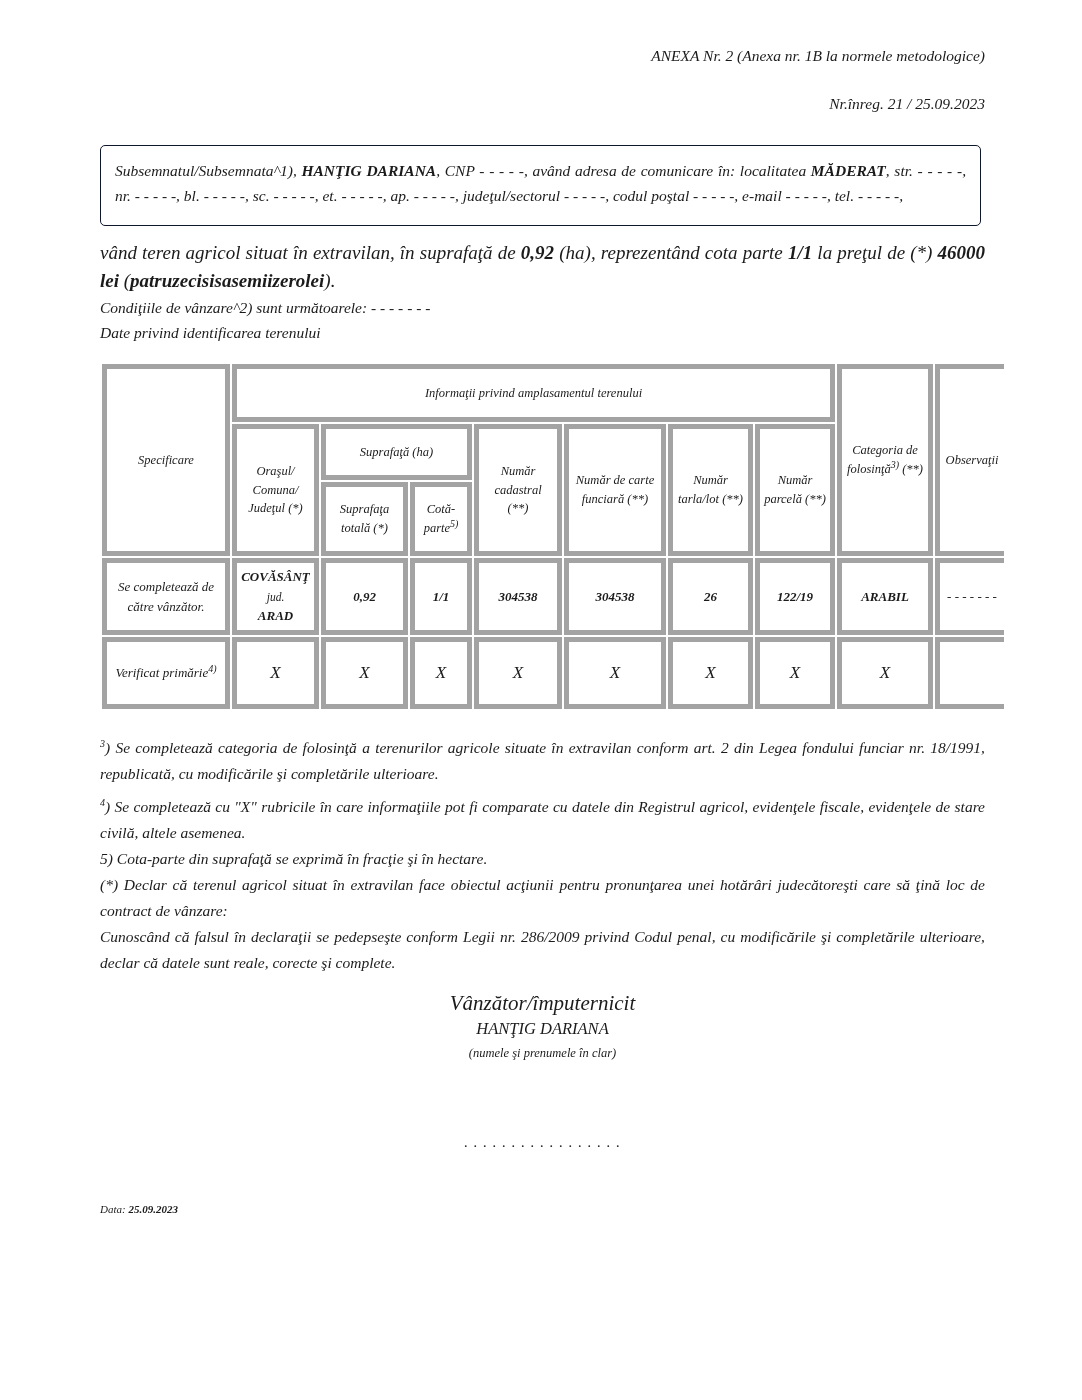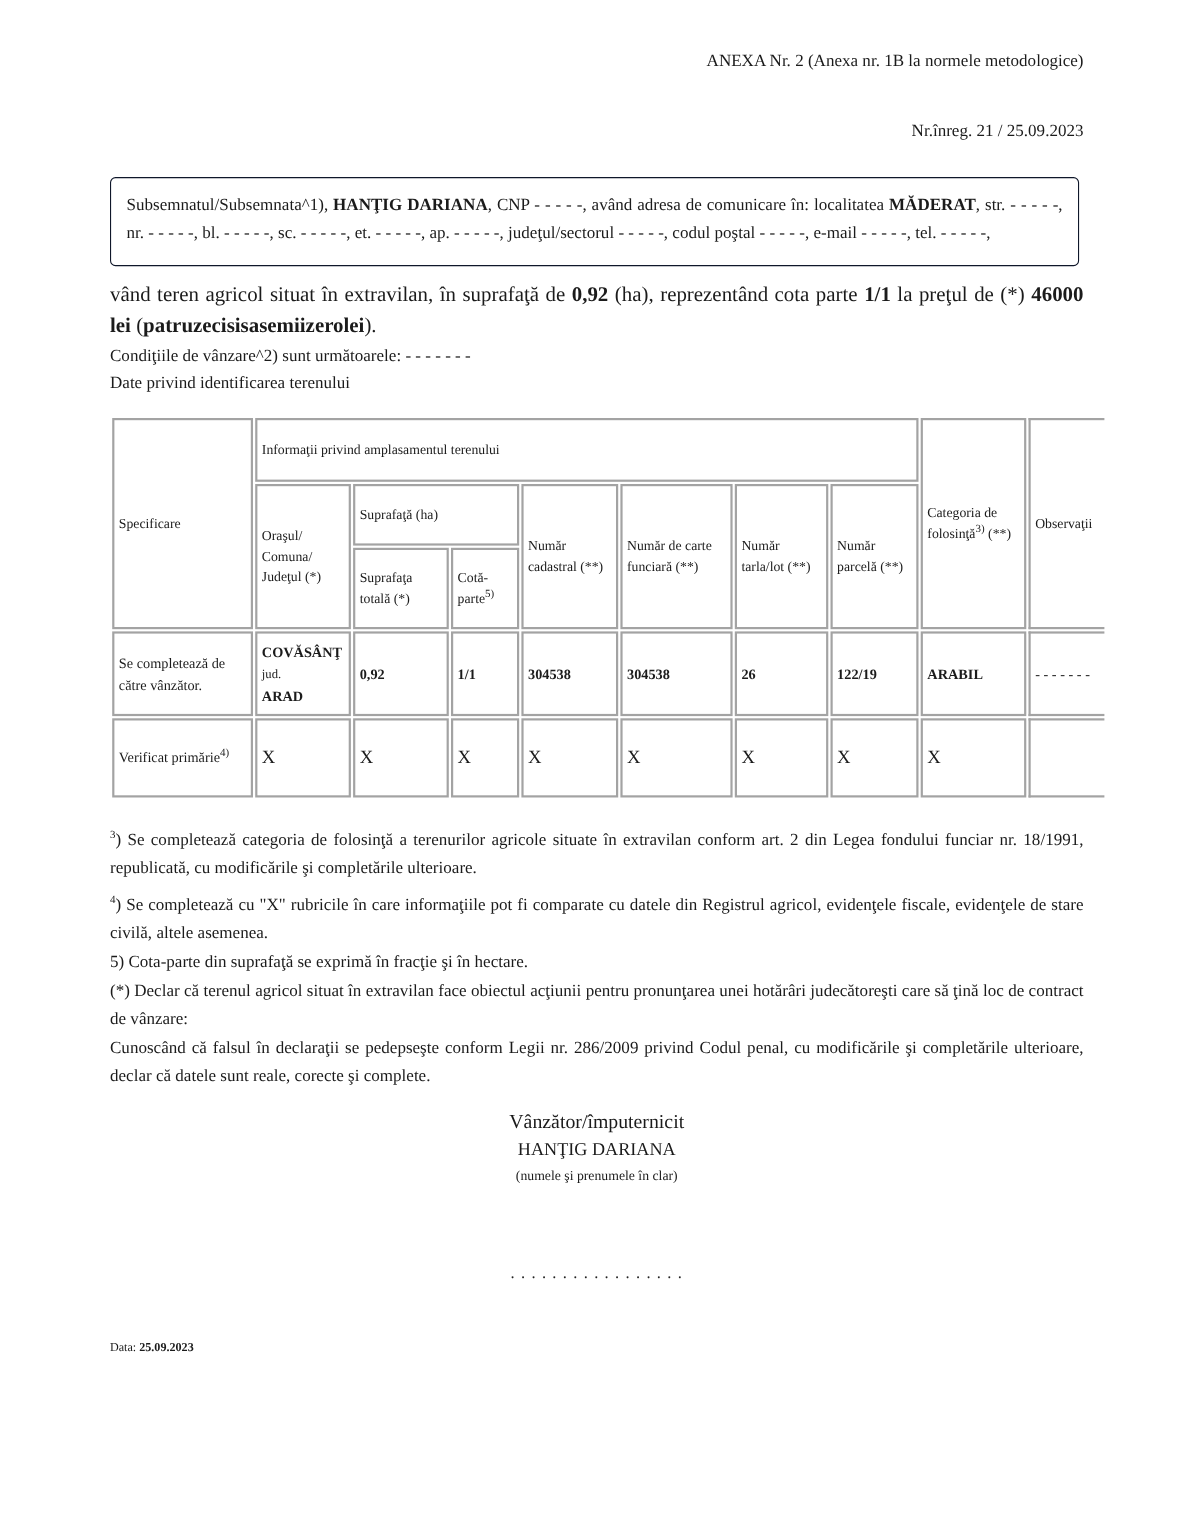--- a/index.html
+++ b/index.html
@@ -2,26 +2,26 @@
 <html><head>
 <meta charset="utf-8">
 <style>
   * { margin: 0; padding: 0; box-sizing: border-box; }
   html, body { background: #ffffff; }
   body {
     width: 1082px; height: 1400px; overflow: hidden;
     font-family: "Liberation Serif", "DejaVu Serif", serif;
     color: #1b1b1b;
   }
-  .col { margin-left: 100px; width: 885px; }
+  .col { margin-left: 100px; width: 885px; font-style: italic; }
 
   
   .hdr-line { text-align: right; font-size: 15.5px; line-height: 20px; }
   .hdr-anexa { padding-top: 46px; }
-  .hdr-reg { margin-top: 44px; }
+  .hdr-reg { margin-top: 28px; }
 
   
   .doc-title {
     margin-top: 27px; text-align: center;
     font-weight: bold; font-size: 16.5px; letter-spacing: .2px;
   }
 
   
   .intro-box {
     margin-top: 31px;
@@ -37,22 +37,22 @@
   .line { font-size: 15.5px; line-height: 25px; }
 
   
   table.land {
     margin-top: 17px;
     border-collapse: separate; border-spacing: 2px;
     table-layout: fixed; width: 884px;
     empty-cells: show;
   }
   table.land td {
-    border: 2px solid #a3a3a3;
-    text-align: left; vertical-align: middle;
+    border: 5px solid #a3a3a3;
+    text-align: center; vertical-align: middle;
     font-size: 12.5px; line-height: 1.5;
     padding: 3px 4px;
     overflow: hidden;
   }
   table.land td.no-r { border-right: none; }
   .preline { white-space: pre-line; }
   tr.h1 { height: 58px; }
   tr.h2 { height: 56px; }
   tr.h3 { height: 74px; }
   tr.dr { height: 77px; }
@@ -66,21 +66,21 @@
 
   
   .fn { font-size: 15.5px; line-height: 26px; text-align: justify; }
   .fn-first { margin-top: 24px; }
   .fn-gap { margin-top: 7px; }
   .danu { font-size: 15.5px; line-height: 26px; font-weight: bold; }
   .strike { text-decoration: line-through; margin-right: 12px; }
 
   
   .sig { text-align: center; }
-  .sig-role { margin-top: 15px; font-size: 18px; line-height: 25px; }
+  .sig-role { margin-top: 15px; font-size: 21px; line-height: 25px; }
   .sig-name { font-size: 16.5px; line-height: 25px; }
   .sig-note { font-size: 12.5px; line-height: 25px; }
   .sig-dots { margin-top: 68px; font-size: 15px; letter-spacing: 1px; color: #222; }
 
   
   .date-line { margin-top: 52px; font-size: 11px; }
 </style>
 </head>
 <body>
 

